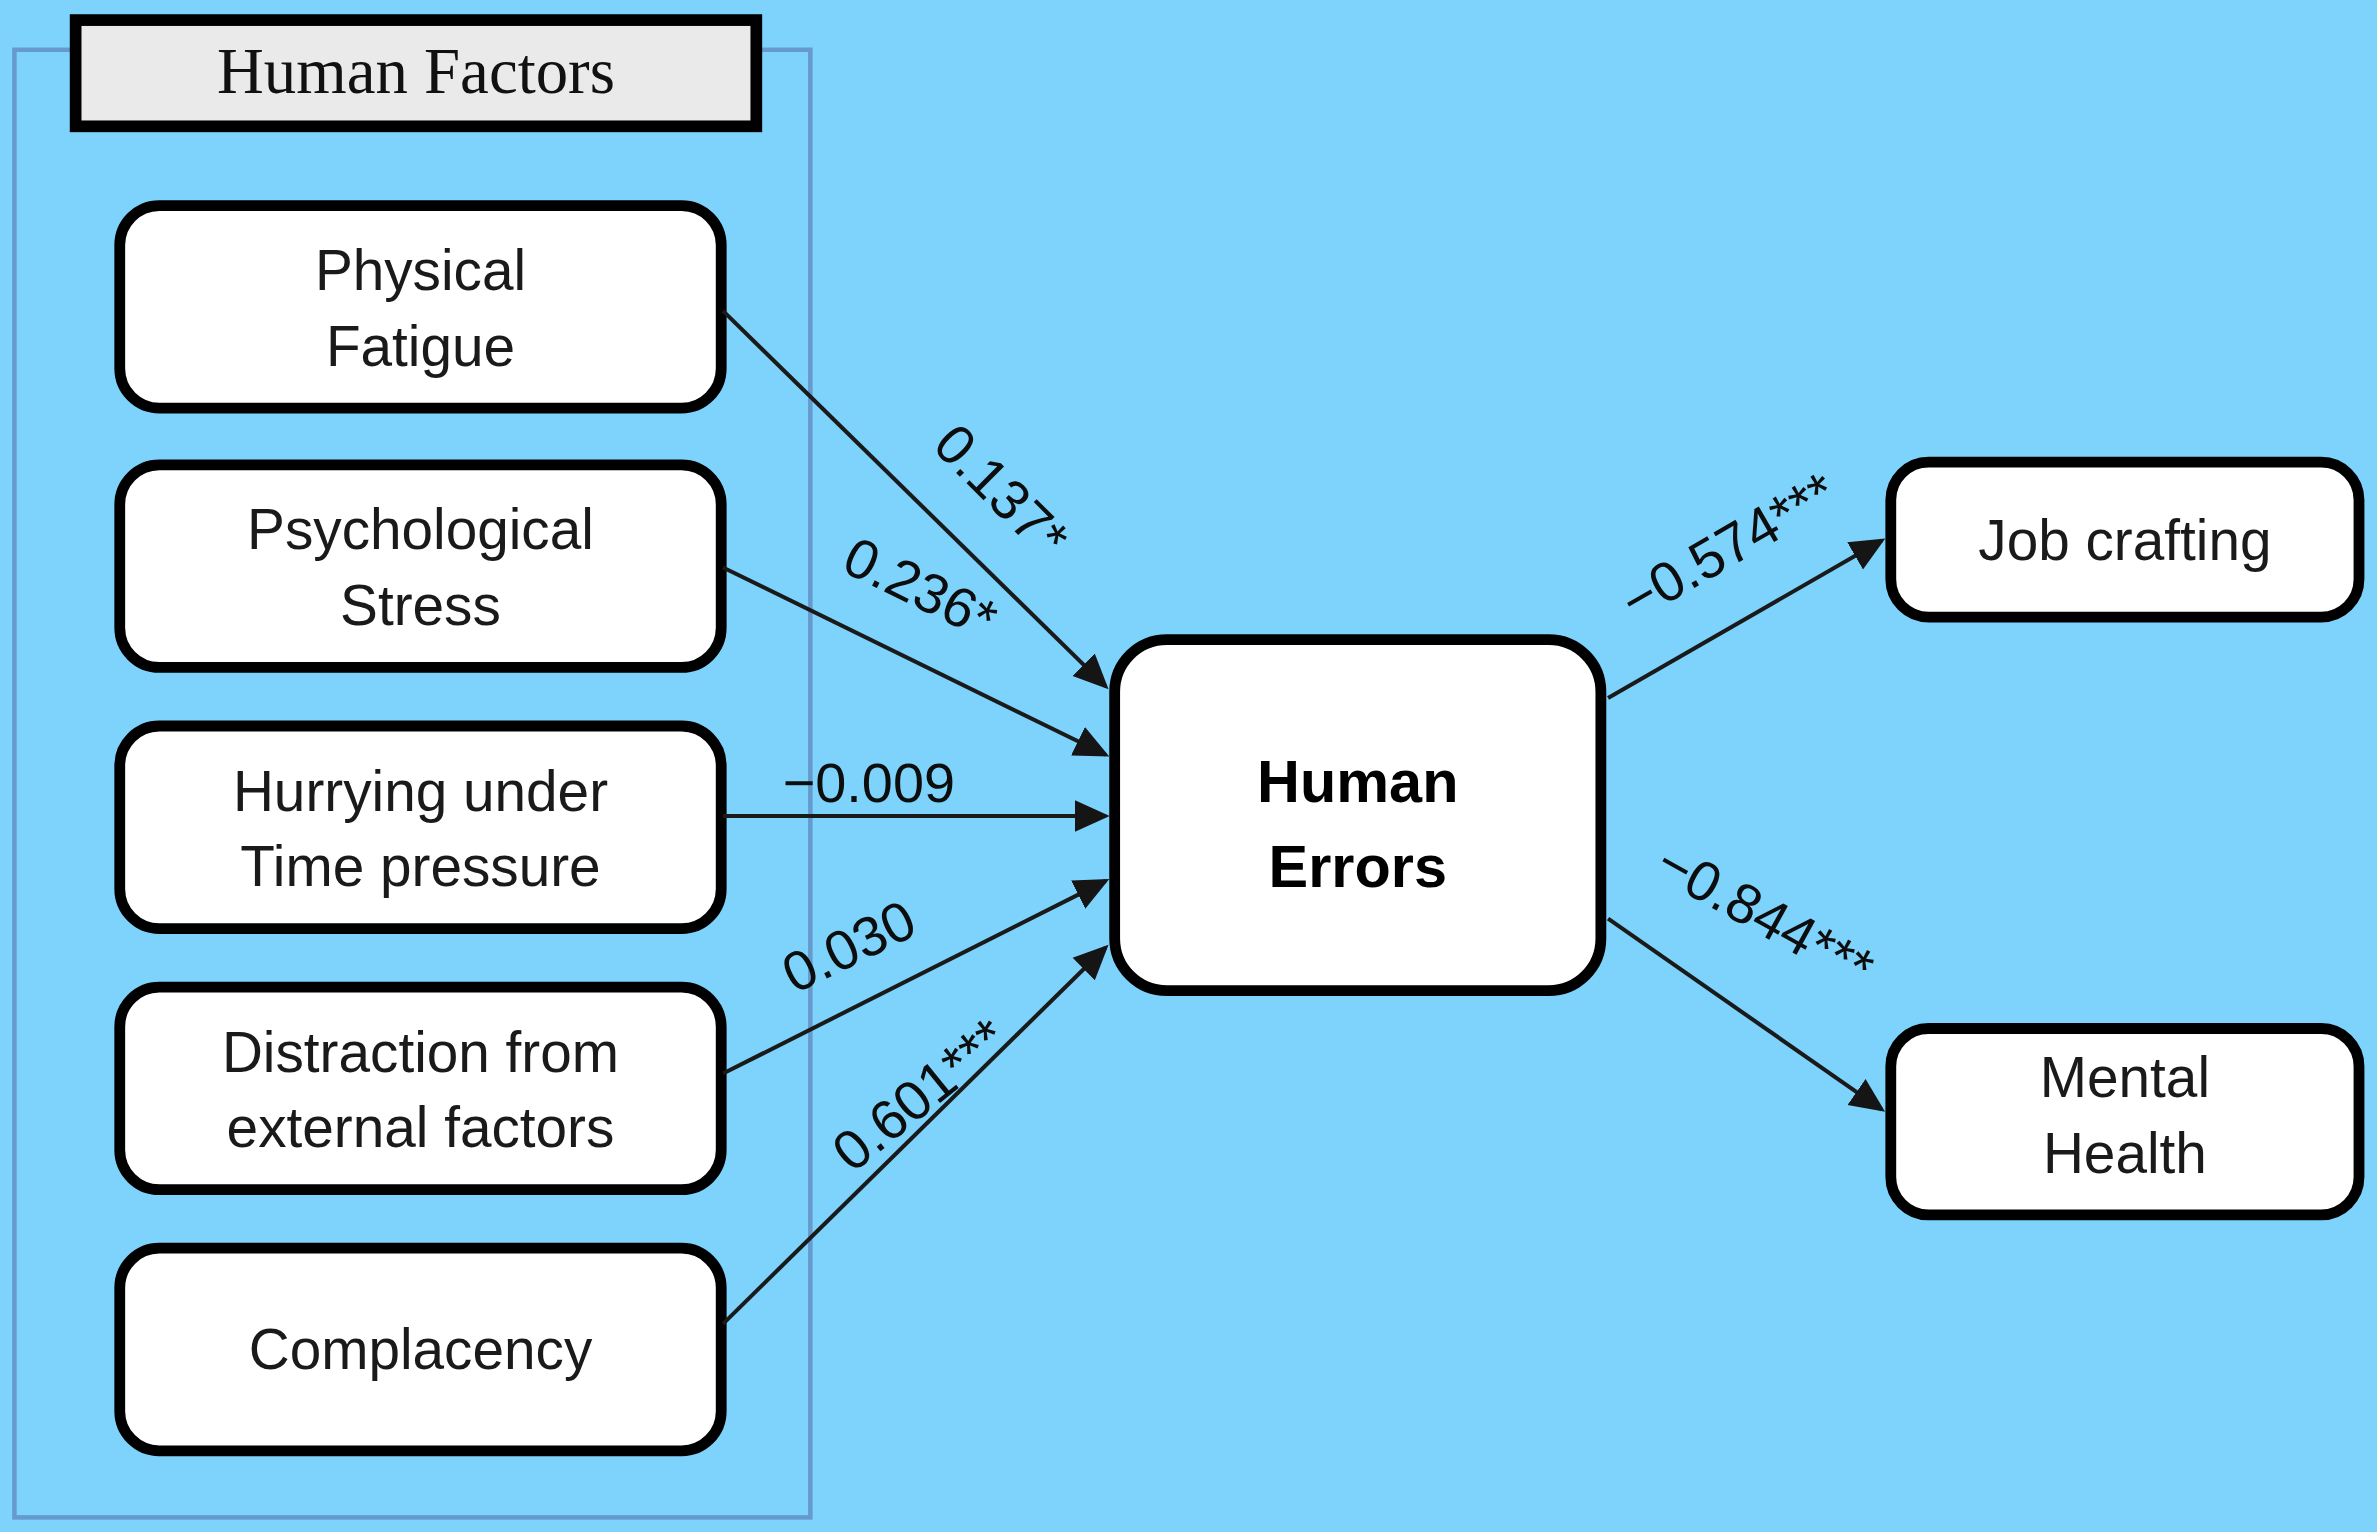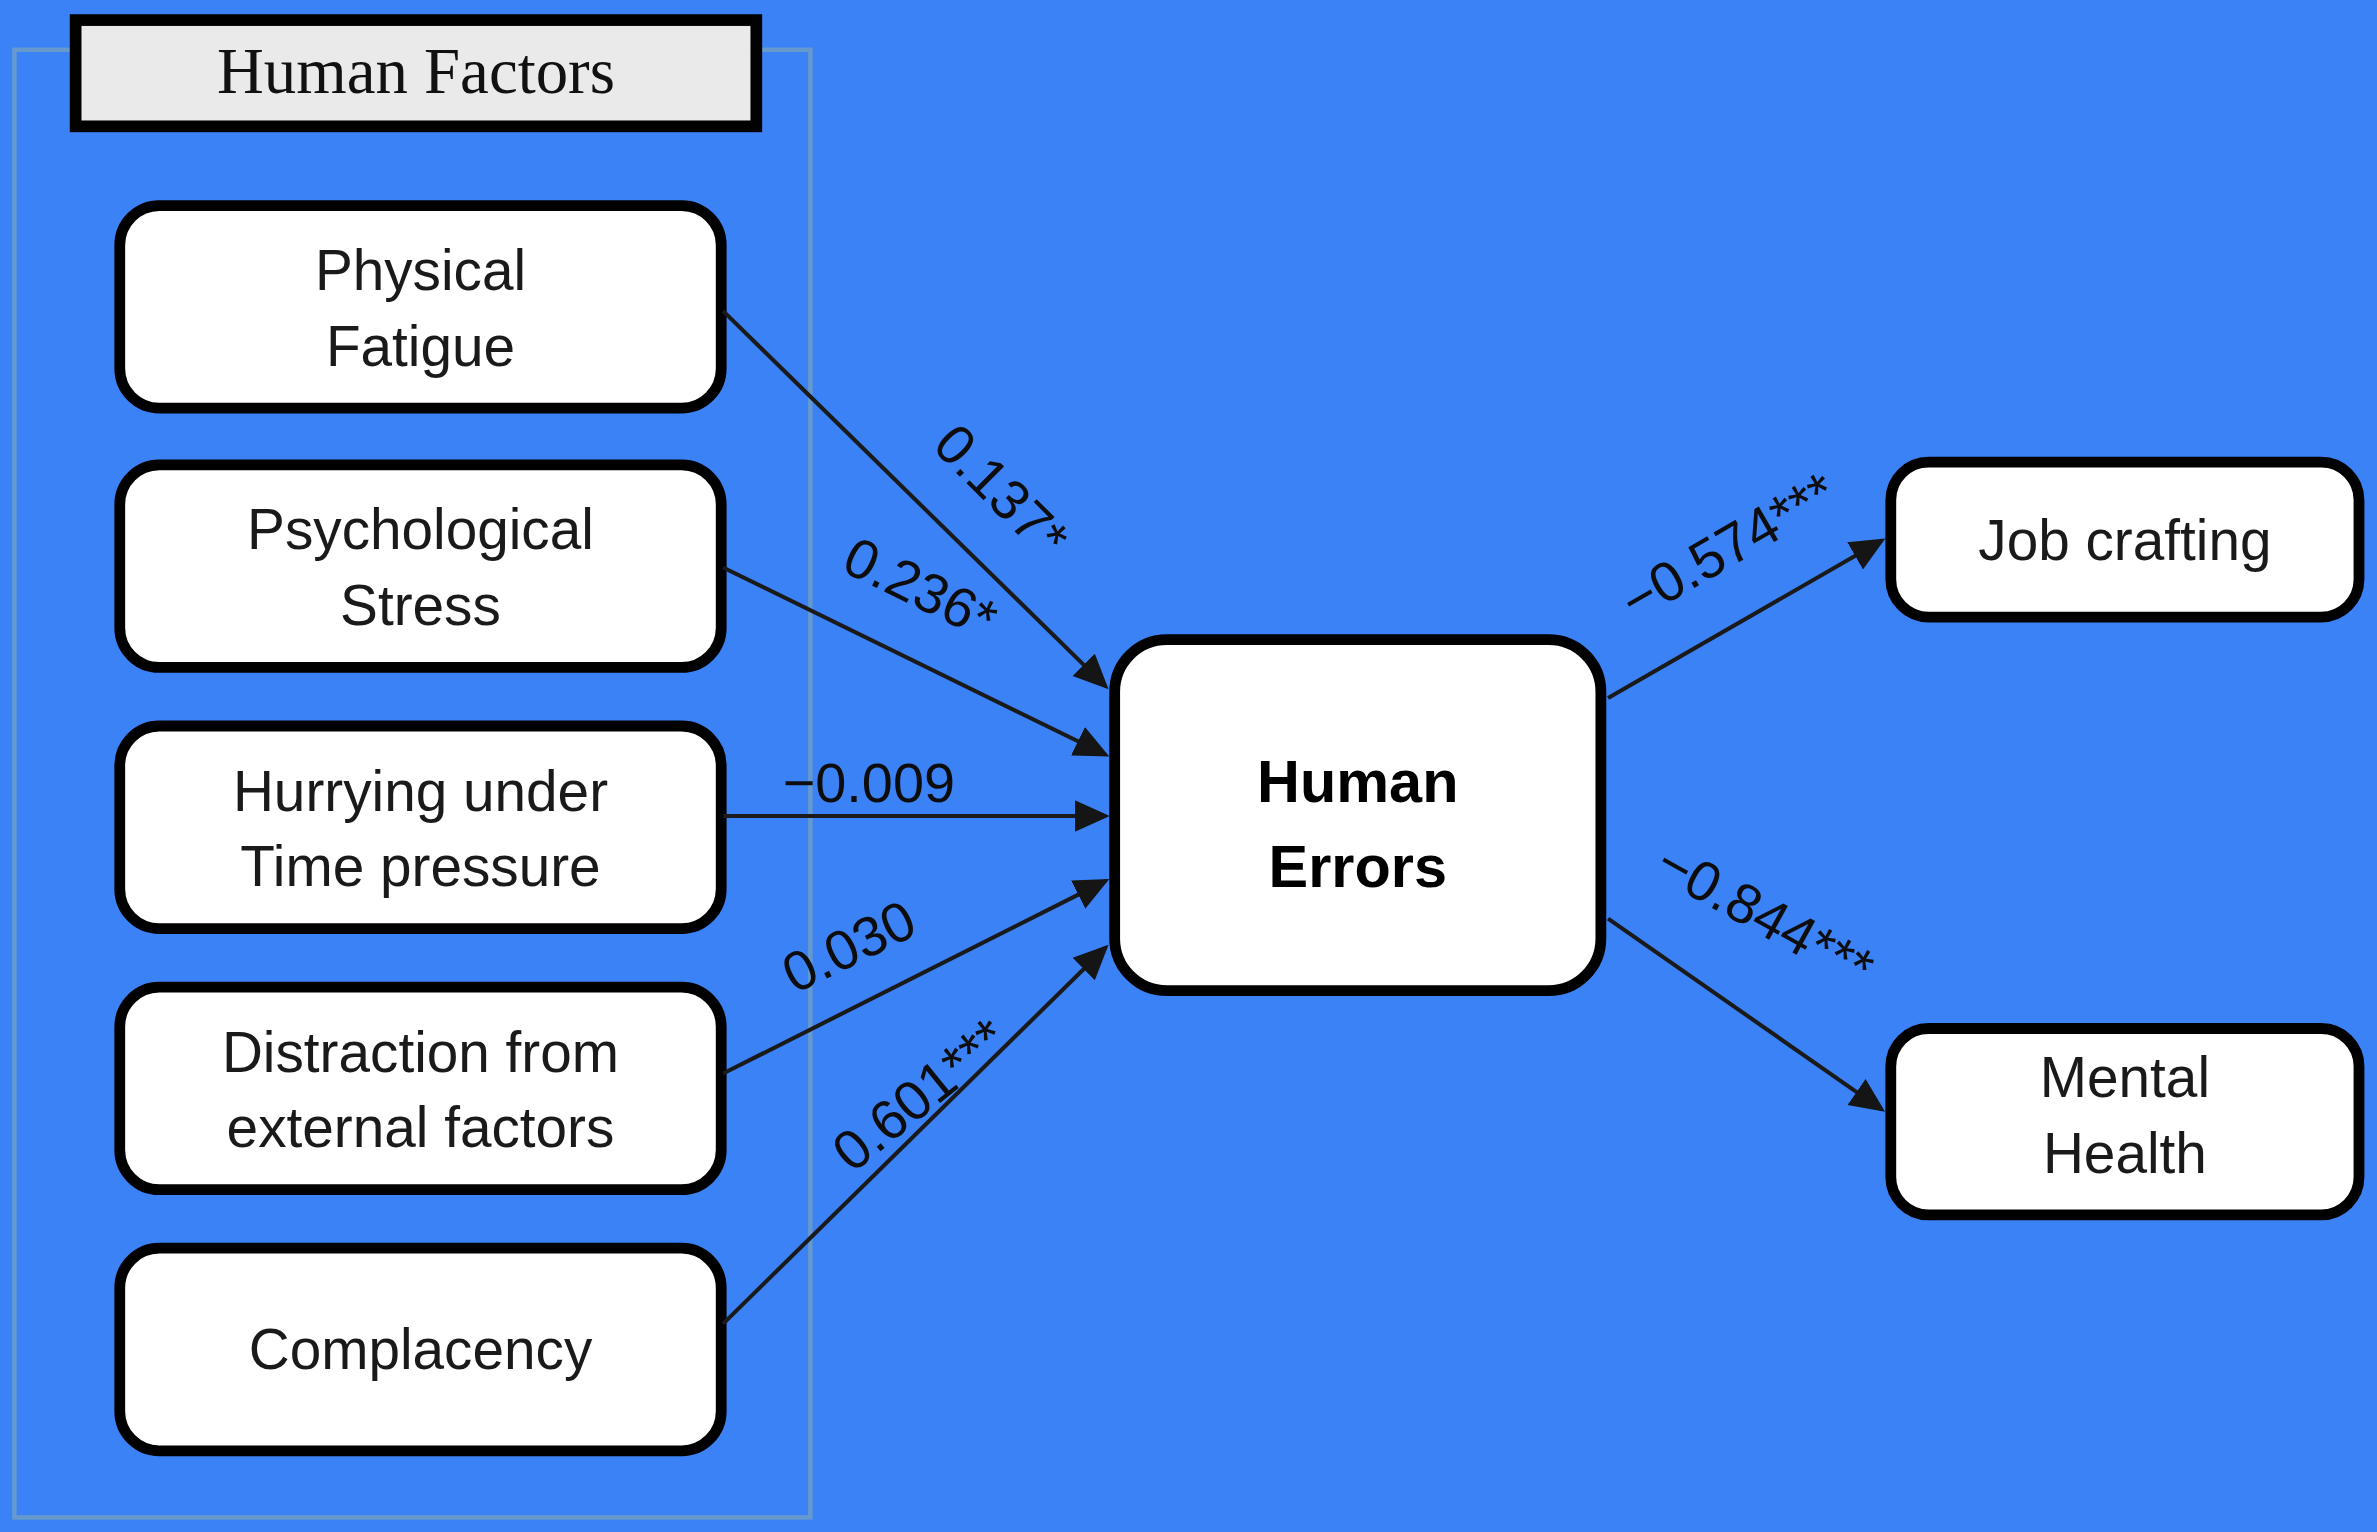--- a/index.html
+++ b/index.html
@@ -10,21 +10,21 @@
   body {
     width: 2377px;
     height: 1533px;
     font-family: "Liberation Sans", sans-serif;
     overflow: hidden;
   }
   #diagram-root {
     position: relative;
     width: 2377px;
     height: 1533px;
-    background: #3b82f6;
+    background: #7dd3fc;
   }
   svg.diagram-canvas {
     position: absolute;
     left: 0;
     top: 0;
     width: 2377px;
     height: 1533px;
     display: block;
   }
   .group-frame {

